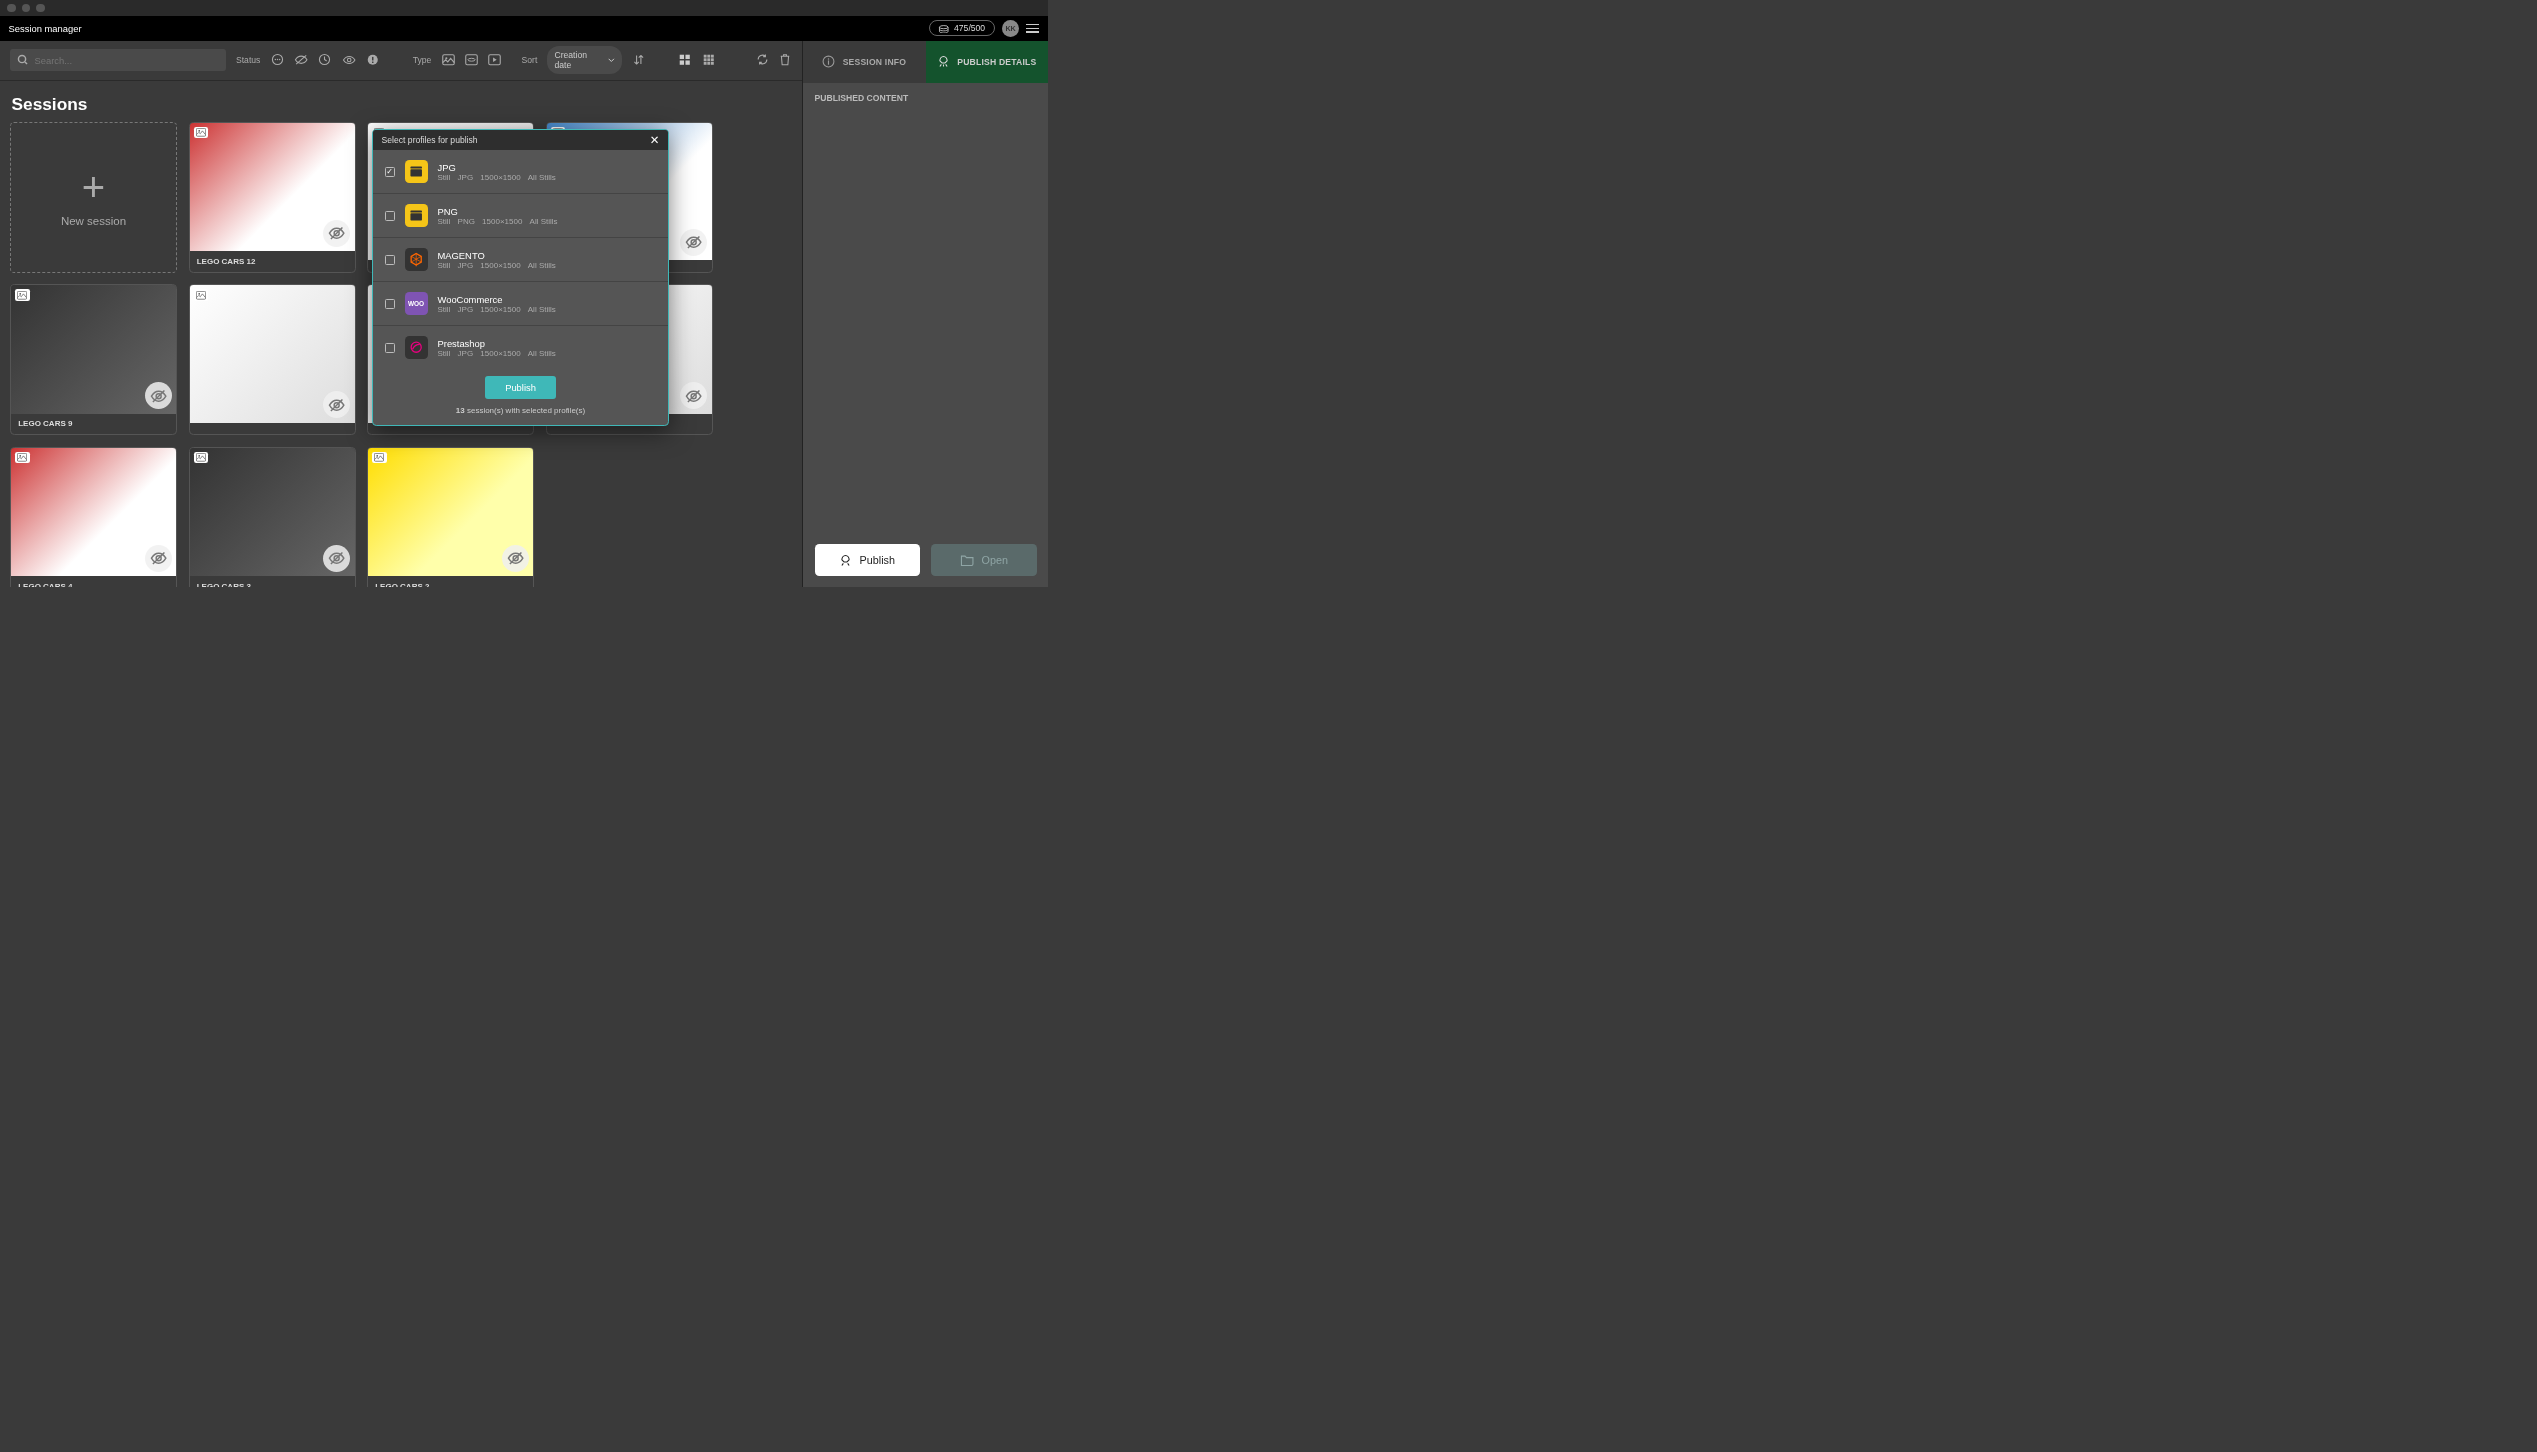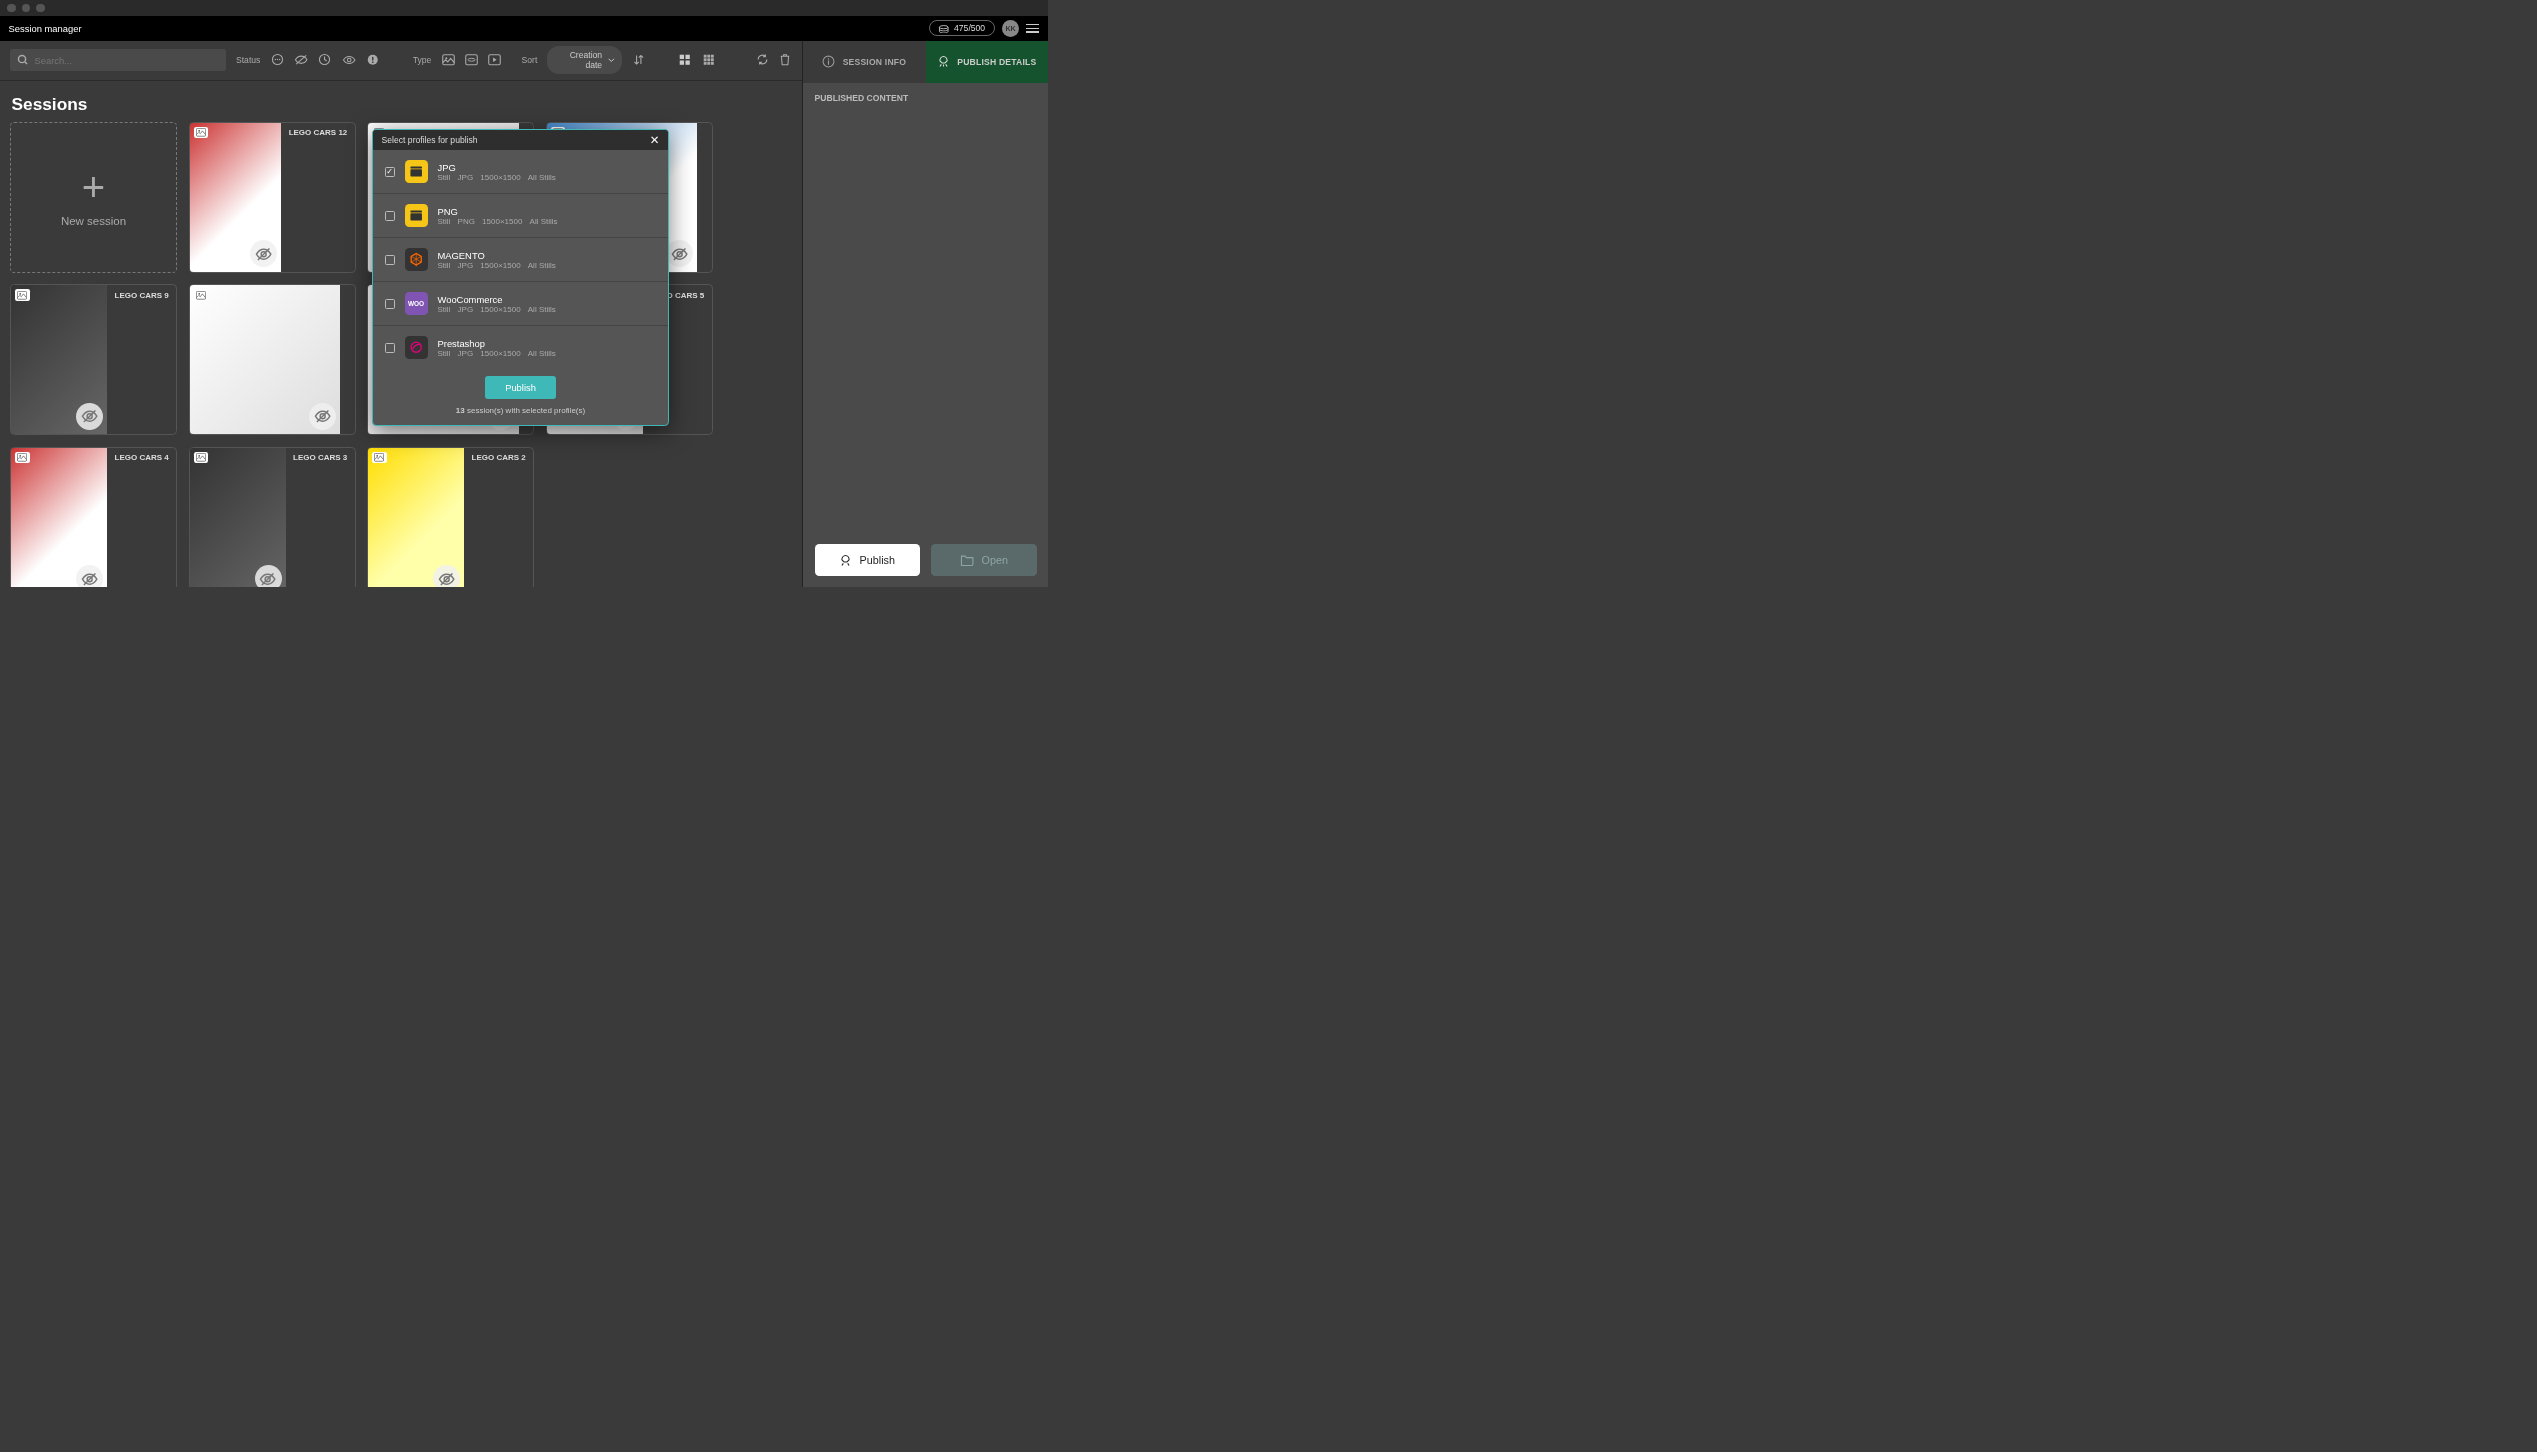--- a/index.html
+++ b/index.html
@@ -21,28 +21,28 @@
 .main { display: flex; height: calc(100% - 40px); }
 .left-panel { flex: 1; display: flex; flex-direction: column; }
 .right-panel { width: 273px; background: #4a4a4a; display: flex; flex-direction: column; border-left: 0.7px solid #222; }
 
 
 .toolbar { height: 40px; background: #3a3a3a; display: flex; align-items: center; padding: 0 10px; gap: 10px; border-bottom: 0.7px solid #2a2a2a; }
 .search-box { flex: 0 0 216px; background: #4a4a4a; border-radius: 2.9px; height: 21.6px; display: flex; align-items: center; padding: 0 7.2px; gap: 5.8px; }
 .search-box input { background: none; border: none; color: #ccc; font-size: 9.4px; outline: none; flex: 1; }
 .tb-label { font-size: 8.6px; color: #aaa; }
 .tb-icon { width: 14.4px; height: 14.4px; display: flex; align-items: center; justify-content: center; color: #aaa; }
-.sort-select { background: #4a4a4a; padding: 3.6px 7.2px; border-radius: 12px; font-size: 8.6px; color: #ccc; display: flex; align-items: center; gap: 5.8px; text-align: right; }
+.sort-select { background: #4a4a4a; padding: 3.6px 7.2px; border-radius: 12px; font-size: 8.6px; color: #ccc; display: flex; align-items: center; gap: 5.8px; }
 .tb-sep { flex: 1; }
 
 
 .sessions-title { padding: 13px 11.5px 7.2px; font-size: 17.3px; font-weight: 700; color: #fff; }
 .grid-wrap { padding: 0 10px; overflow: auto; flex: 1; }
 .grid { display: grid; grid-template-columns: repeat(4, 167px); gap: 11.5px; }
-.card { border: 0.7px solid #555; border-radius: 4.3px; overflow: hidden; background: #3a3a3a; height: 151px; display: flex; flex-direction: row; }
+.card { border: 0.7px solid #555; border-radius: 4.3px; overflow: hidden; background: #3a3a3a; height: 151px; display: flex; flex-direction: column; }
 .card.new { border: 1.4px dashed #777; background: transparent; display: flex; align-items: center; justify-content: center; flex-direction: column; gap: 8.6px; color: #aaa; }
 .plus { font-size: 40px; line-height: 1; color: #aaa; }
 .card-img { flex: 1; background: linear-gradient(135deg, #999, #ccc); position: relative; }
 .card-img.red { background: linear-gradient(135deg, #c33, #fff 60%); }
 .card-img.orange { background: linear-gradient(135deg, #f80, #fff 60%); }
 .card-img.white { background: linear-gradient(135deg, #fff, #ddd); }
 .card-img.black { background: linear-gradient(135deg, #333, #666); }
 .card-img.blue { background: linear-gradient(135deg, #48c, #fff 60%); }
 .card-img.yellow { background: linear-gradient(135deg, #fd0, #ffa 60%); }
 .img-tag { position: absolute; top: 4.3px; left: 4.3px; width: 14.4px; height: 11.5px; background: #fff; border-radius: 2.2px; display: flex; align-items: center; justify-content: center; }

